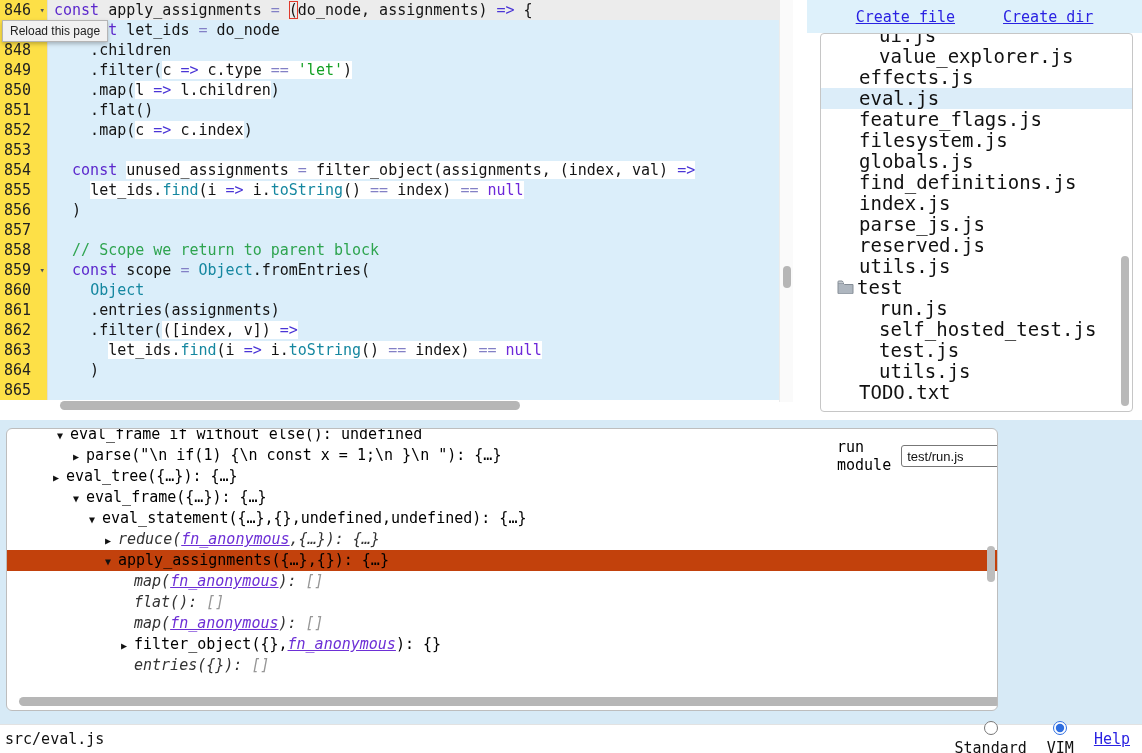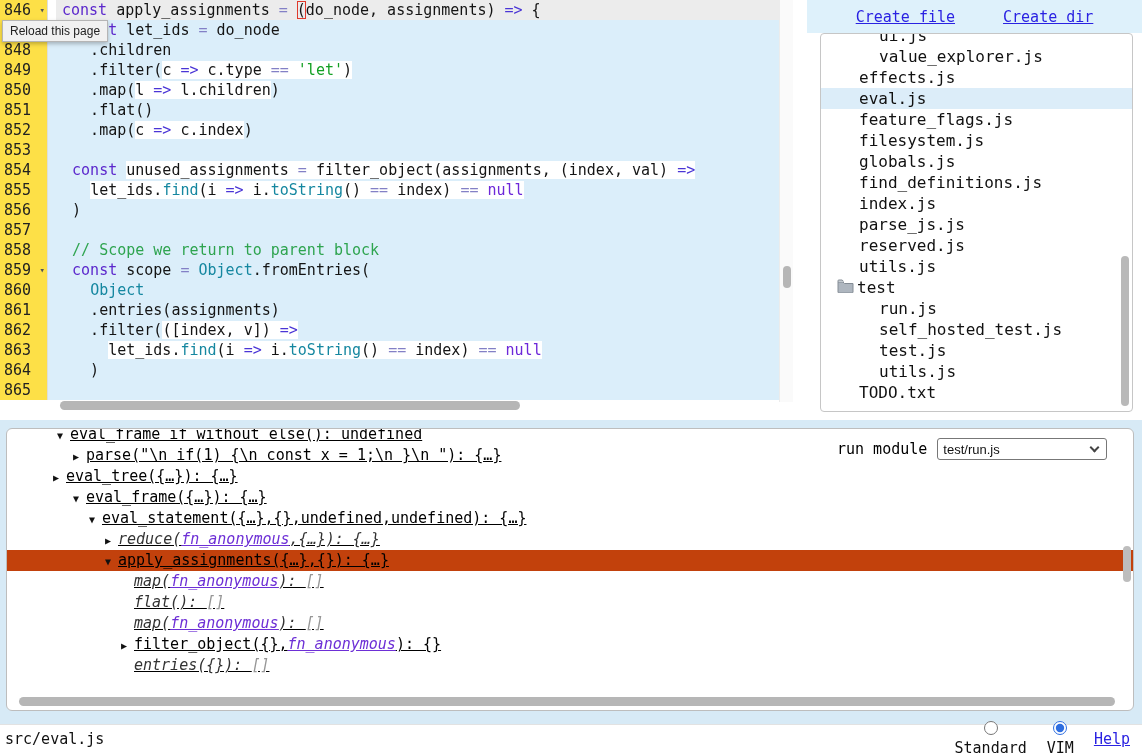--- a/index.html
+++ b/index.html
@@ -11,21 +11,21 @@
 
   
   .editor { position:absolute; left:0; top:0; width:793px; height:412px; background:#fff; overflow:hidden; }
   .code-rows { position:absolute; left:0; top:0; right:14px; }
   .code-row { display:flex; height:20px; line-height:20px; font-size:15px; white-space:pre; }
   .gut { width:48px; background:#fde047; border-right:1px solid #dddddd; text-align:right;
          padding-right:16px; color:#222; position:relative; flex:none; }
   .fold { position:absolute; right:2px; top:0; font-size:9px; color:#555; }
   .code { flex:1; padding-left:6px; color:#141414; }
   .code.lb { background:#dbeefa; }
-  .code.lg { background:#ececec;margin-left:8px; }
+  .code.lg { background:#ececec; }
   .wbg { background:#ffffff; }
   .rbx { outline:1px solid #e0392b; outline-offset:-1px; }
   .tk-k { color:#5b27cc; }
   .tk-o { color:#4a35d6; }
   .tk-e { color:#8380c6; }
   .tk-s { color:#13a024; }
   .tk-cm { color:#2ea44f; }
   .tk-b2 { color:#1587a0; }
   .tk-a { color:#6d28d9; }
   .tk-p { color:#141414; }
@@ -38,31 +38,31 @@
              box-shadow:0 2px 4px rgba(0,0,0,.25); font-family:"Liberation Sans", sans-serif; font-size:12px;
              color:#222; padding:3px 7px; white-space:nowrap; }
 
   
   .file-header { position:absolute; left:807px; top:0; width:335px; height:33px; background:#def1fb;
                  display:flex; align-items:center; justify-content:center; gap:48px; font-size:15px; }
   .file-header a { color:#2a22e2; text-decoration:underline; cursor:pointer; }
   .file-box { position:absolute; left:820px; top:33px; width:313px; height:379px; background:#fff;
               border:1px solid #c6c6c6; border-radius:4px; overflow:hidden; }
   .file-list { margin-top:-9px; }
-  .file-row { height:21px; line-height:21px; font-size:16px; color:#111; display:flex; align-items:flex-end; white-space:pre; }
+  .file-row { height:21px; line-height:21px; font-size:19px; color:#111; display:flex; align-items:flex-end; white-space:pre; }
   .file-row.lvl0 { padding-left:16px; }
   .file-row.lvl1 { padding-left:38px; }
   .file-row.lvl2 { padding-left:58px; }
   .file-row.sel { background:#dcedf9; }
   .file-row svg { margin-right:3px; flex:none; }
   .file-box .thumb { position:absolute; right:3px; top:222px; width:8px; height:150px; background:#b9b9b9; border-radius:4px; }
 
   
-  .bottom-panel { position:absolute; left:6px; top:428px; width:1128px; height:283px; background:#fff;
-                  border:1px solid #bdbdbd; border-radius:6px; overflow:hidden;text-decoration:underline; }
+  .bottom-panel { position:absolute; left:6px; top:428px; width:992px; height:283px; background:#fff;
+                  border:1px solid #bdbdbd; border-radius:6px; overflow:hidden; }
   .tree { margin-top:-5px; }
   .tree-row { height:21px; line-height:21px; font-size:15px; color:#000; white-space:pre; }
   .tree-row.sel { background:#c2410c; }
   .tree-row.it { font-style:italic; color:#333; }
   .arrow { display:inline-block; width:13px; font-size:10px; color:#111; font-style:normal; }
   .fnlink { color:#6d2fd6; text-decoration:underline; font-style:italic; cursor:pointer; }
   .dim { color:#979797; }
   .run-module { position:absolute; left:830px; top:9px; display:flex; align-items:center; gap:10px; }
   .run-module .rm-label { font-size:15px; color:#000; }
   .rm-select-wrap { position:relative; }

